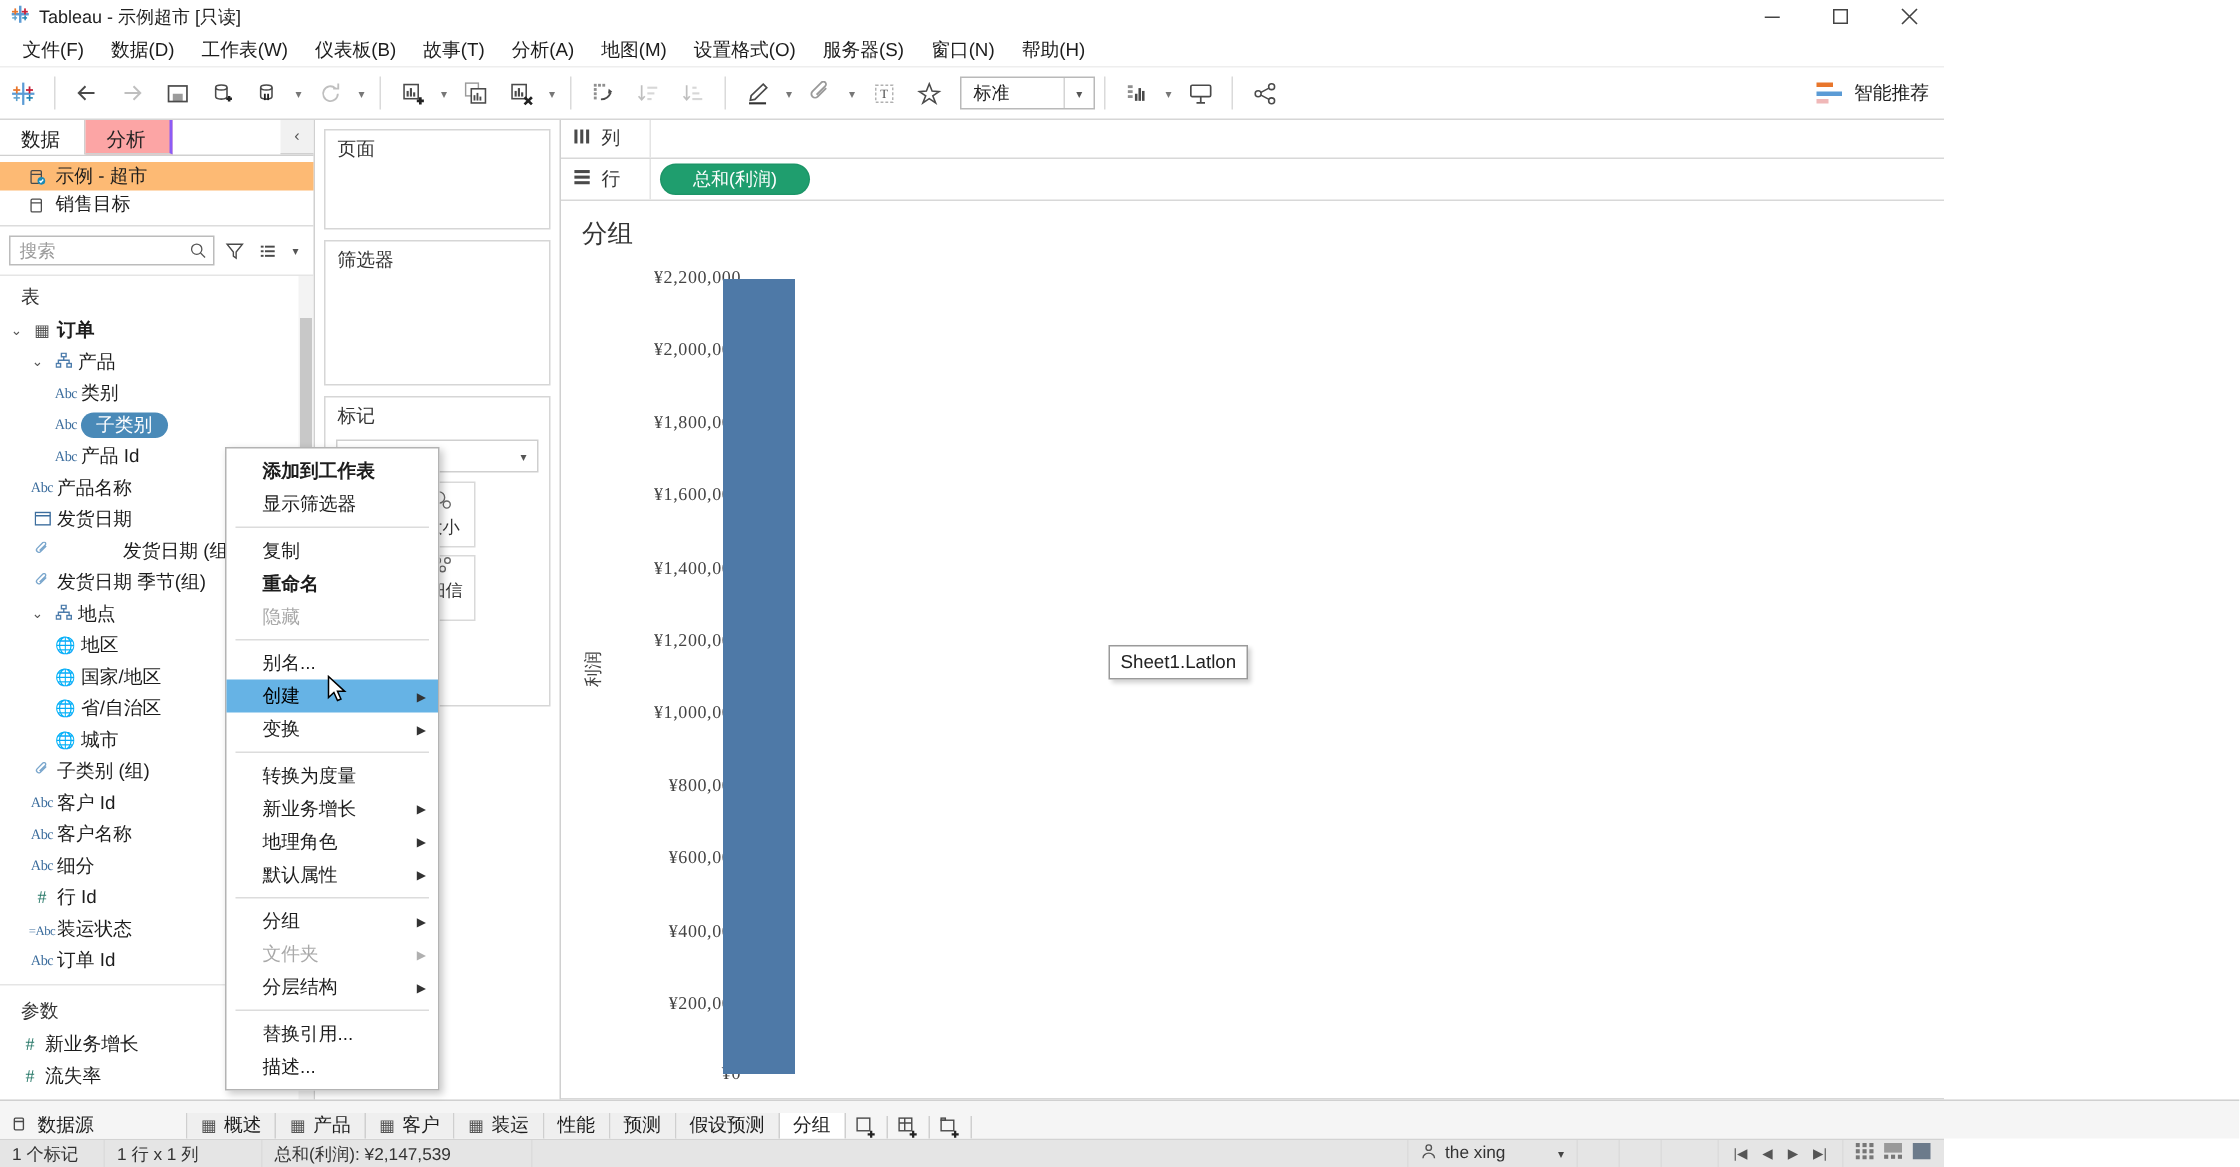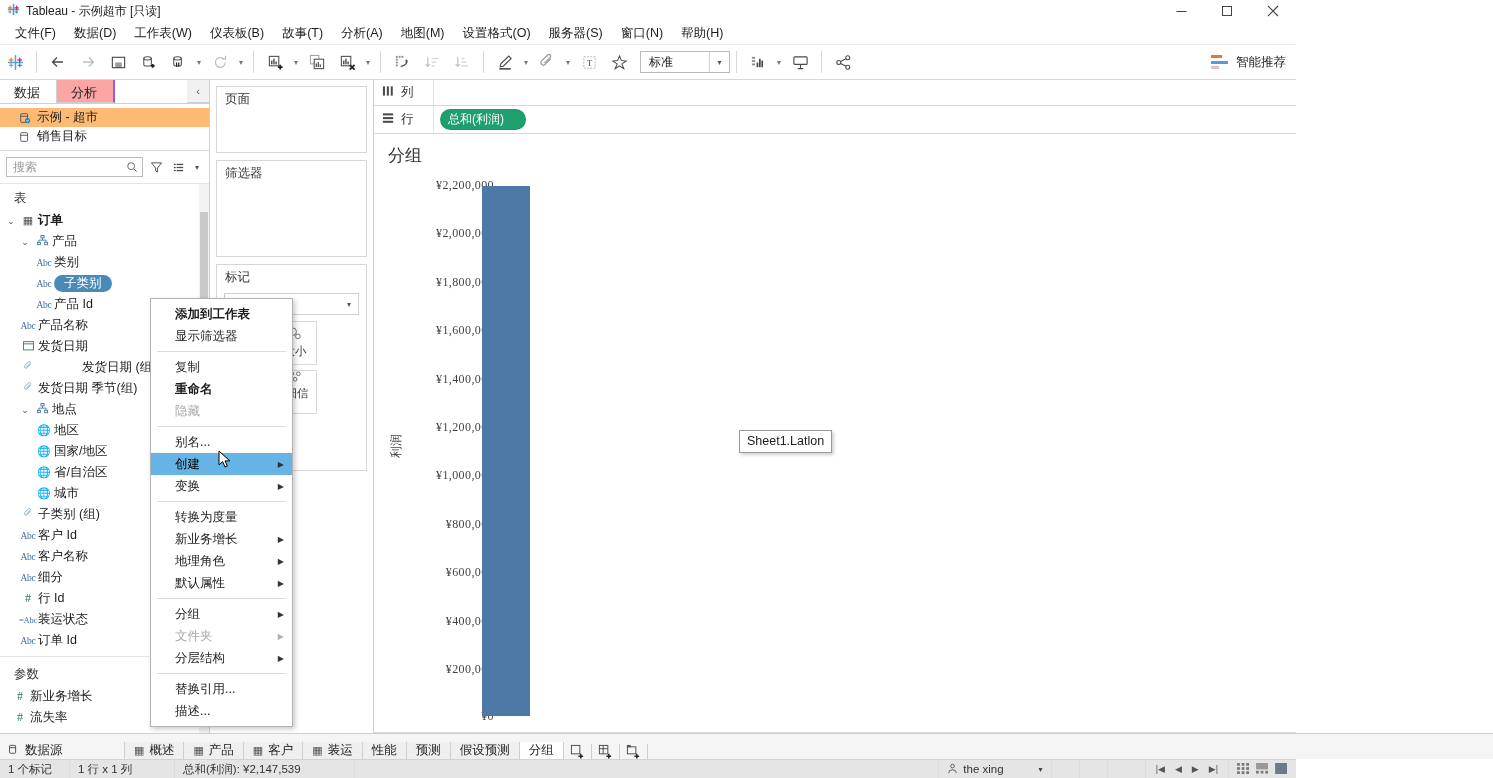--- a/index.html
+++ b/index.html
@@ -111,21 +111,21 @@
           align-items:center; justify-content:center; gap:2px; font-size:11.5px; color:#333;}
   .mbtn svg { display:block; }
 
   
   .sheet { flex:1; display:flex; flex-direction:column; min-width:0; background:#fff; }
   .shelfrow { display:flex; align-items:stretch; border-bottom:1px solid #d8d8d8; min-height: 26px;}
   .shelf-label { width: 60px; display:flex; align-items:center; gap:6px; padding-left:8px; font-size:12.5px; color:#333;
                  border-right:1px solid #e4e4e4;}
   .shelf-drop { flex:1; display:flex; align-items:center; padding: 3px 6px; gap:5px; }
   .greenpill {
-    background:#1f9e6e; color:#fff; border-radius:11px; font-size:12px; padding: 3px 22px 4px 8px; line-height:14px;
+    background:#1f9e6e; color:#fff; border-radius:11px; font-size:12px; padding: 3px 22px 4px 22px; line-height:14px;
     box-shadow: inset 0 0 0 1px rgba(0,0,0,.05);
   }
   .viz { flex:1; position:relative; background:#fff; border-bottom:1px solid #d8d8d8; overflow:hidden;}
   .viz-title { font-size:17px; color:#333; padding: 10px 0 0 14px; font-family:"Liberation Serif", serif;}
   .plot { position:absolute; left:0; right:0; top:40px; bottom:14px; }
   .ylabel {
     position:absolute; left: 10px; top: 50%; transform: translateY(-50%) rotate(-90deg); transform-origin:center;
     font-size:12px; color:#444; white-space:nowrap;
   }
   .ytick { position:absolute; right:0; transform: translateY(-50%); font-size:12px; color:#444; white-space:nowrap;

